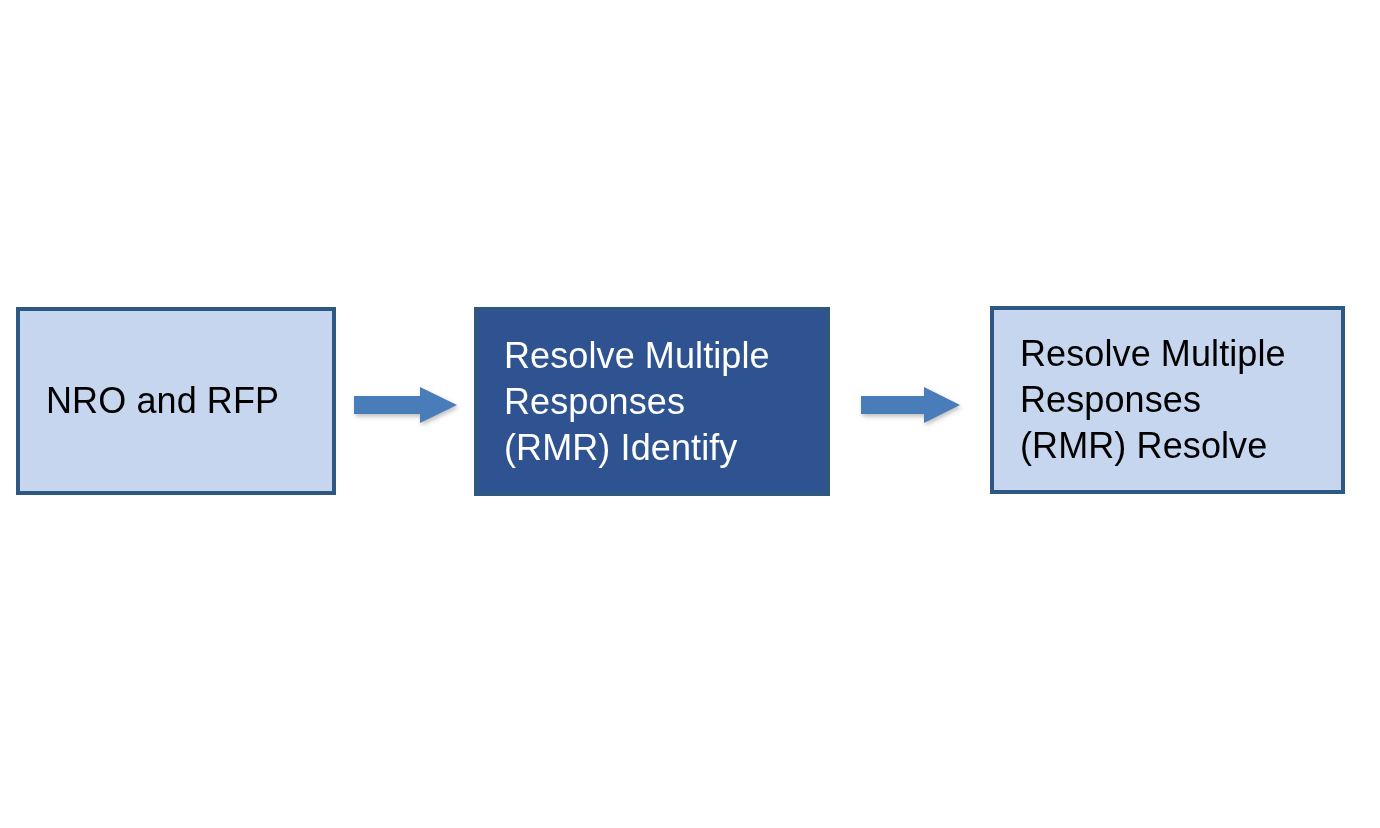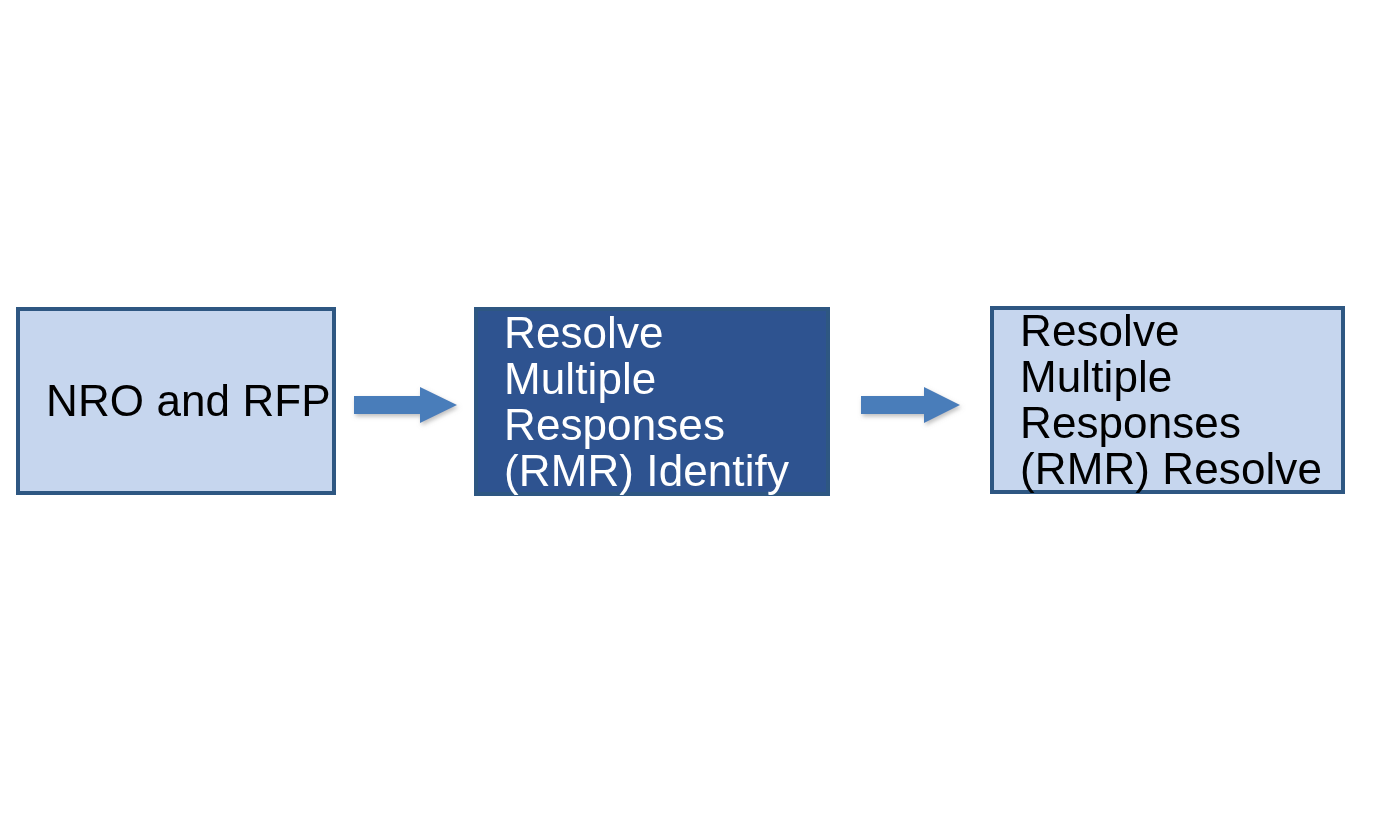--- a/index.html
+++ b/index.html
@@ -28,21 +28,21 @@
     position: absolute;
     box-sizing: border-box;
     border: 4px solid #2e5782;
     display: flex;
     align-items: center;
     justify-content: flex-start;
     padding: 0 0 0 26px;
   }
 
   .node-label {
-    font-size: 44px;
+    font-size: 36px;
     line-height: 46px;
     letter-spacing: 0.1px;
     white-space: pre-line;
     text-align: left;
   }
 
   .node-light {
     background: #c6d6ee;
   }
   .node-light .node-label {

